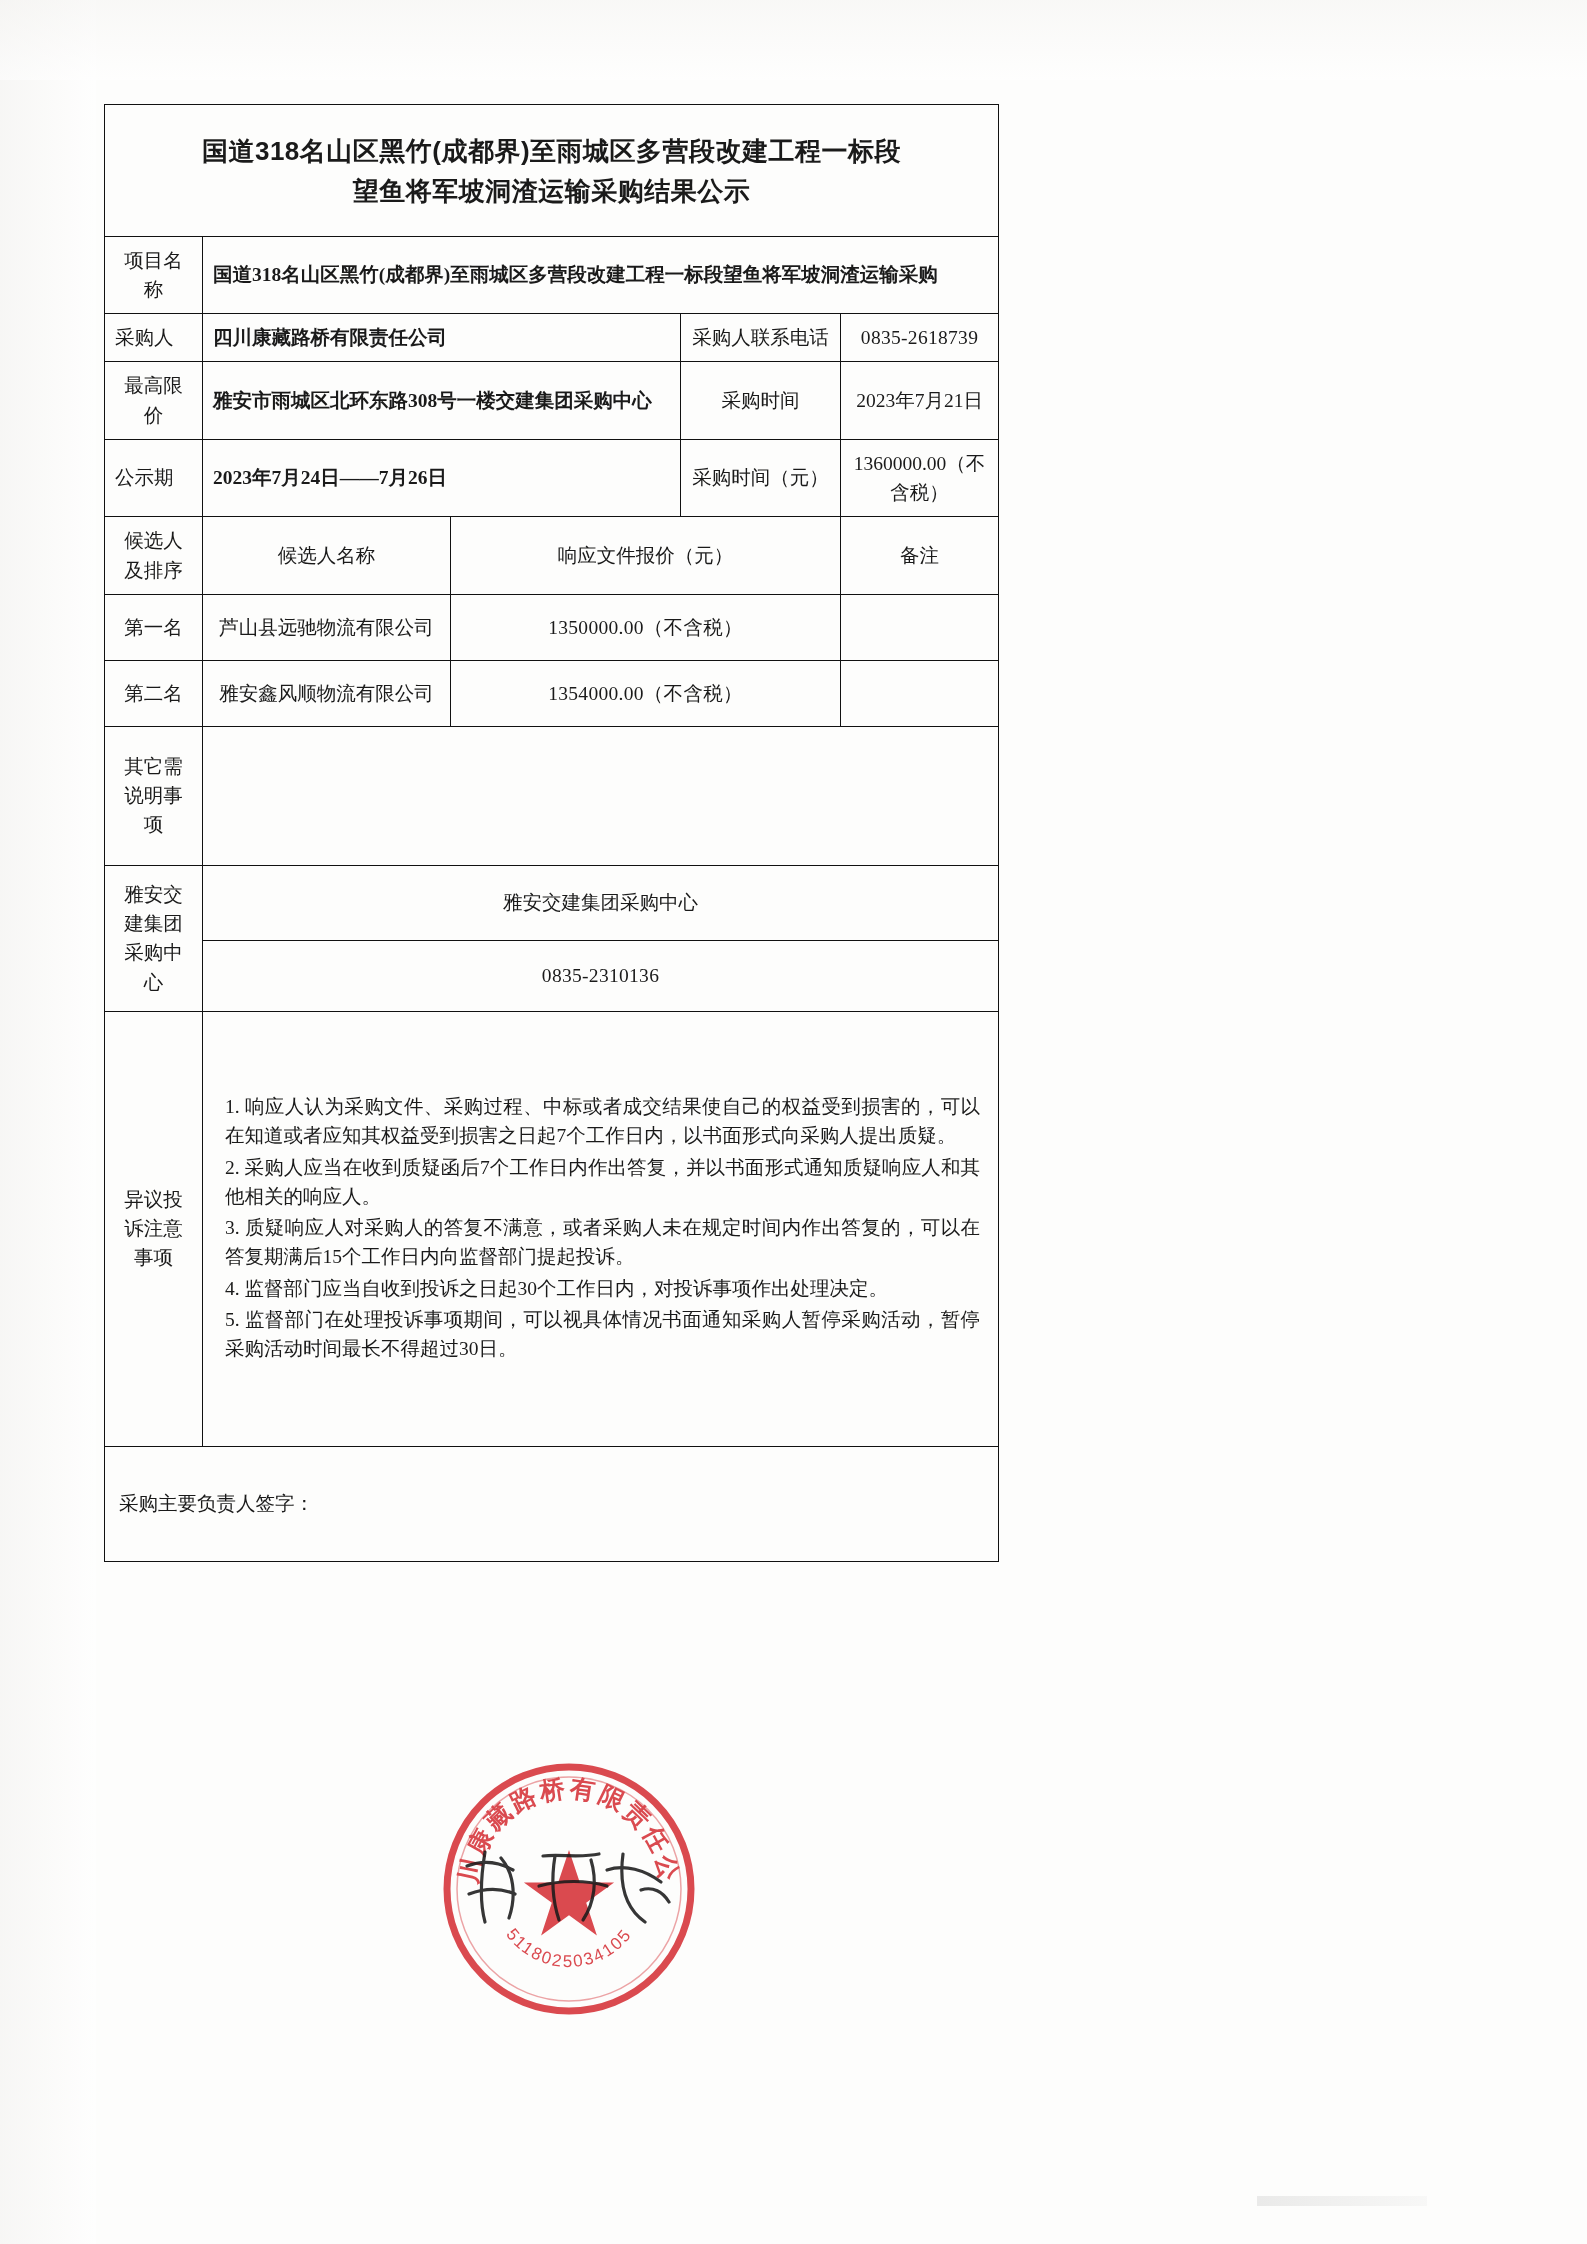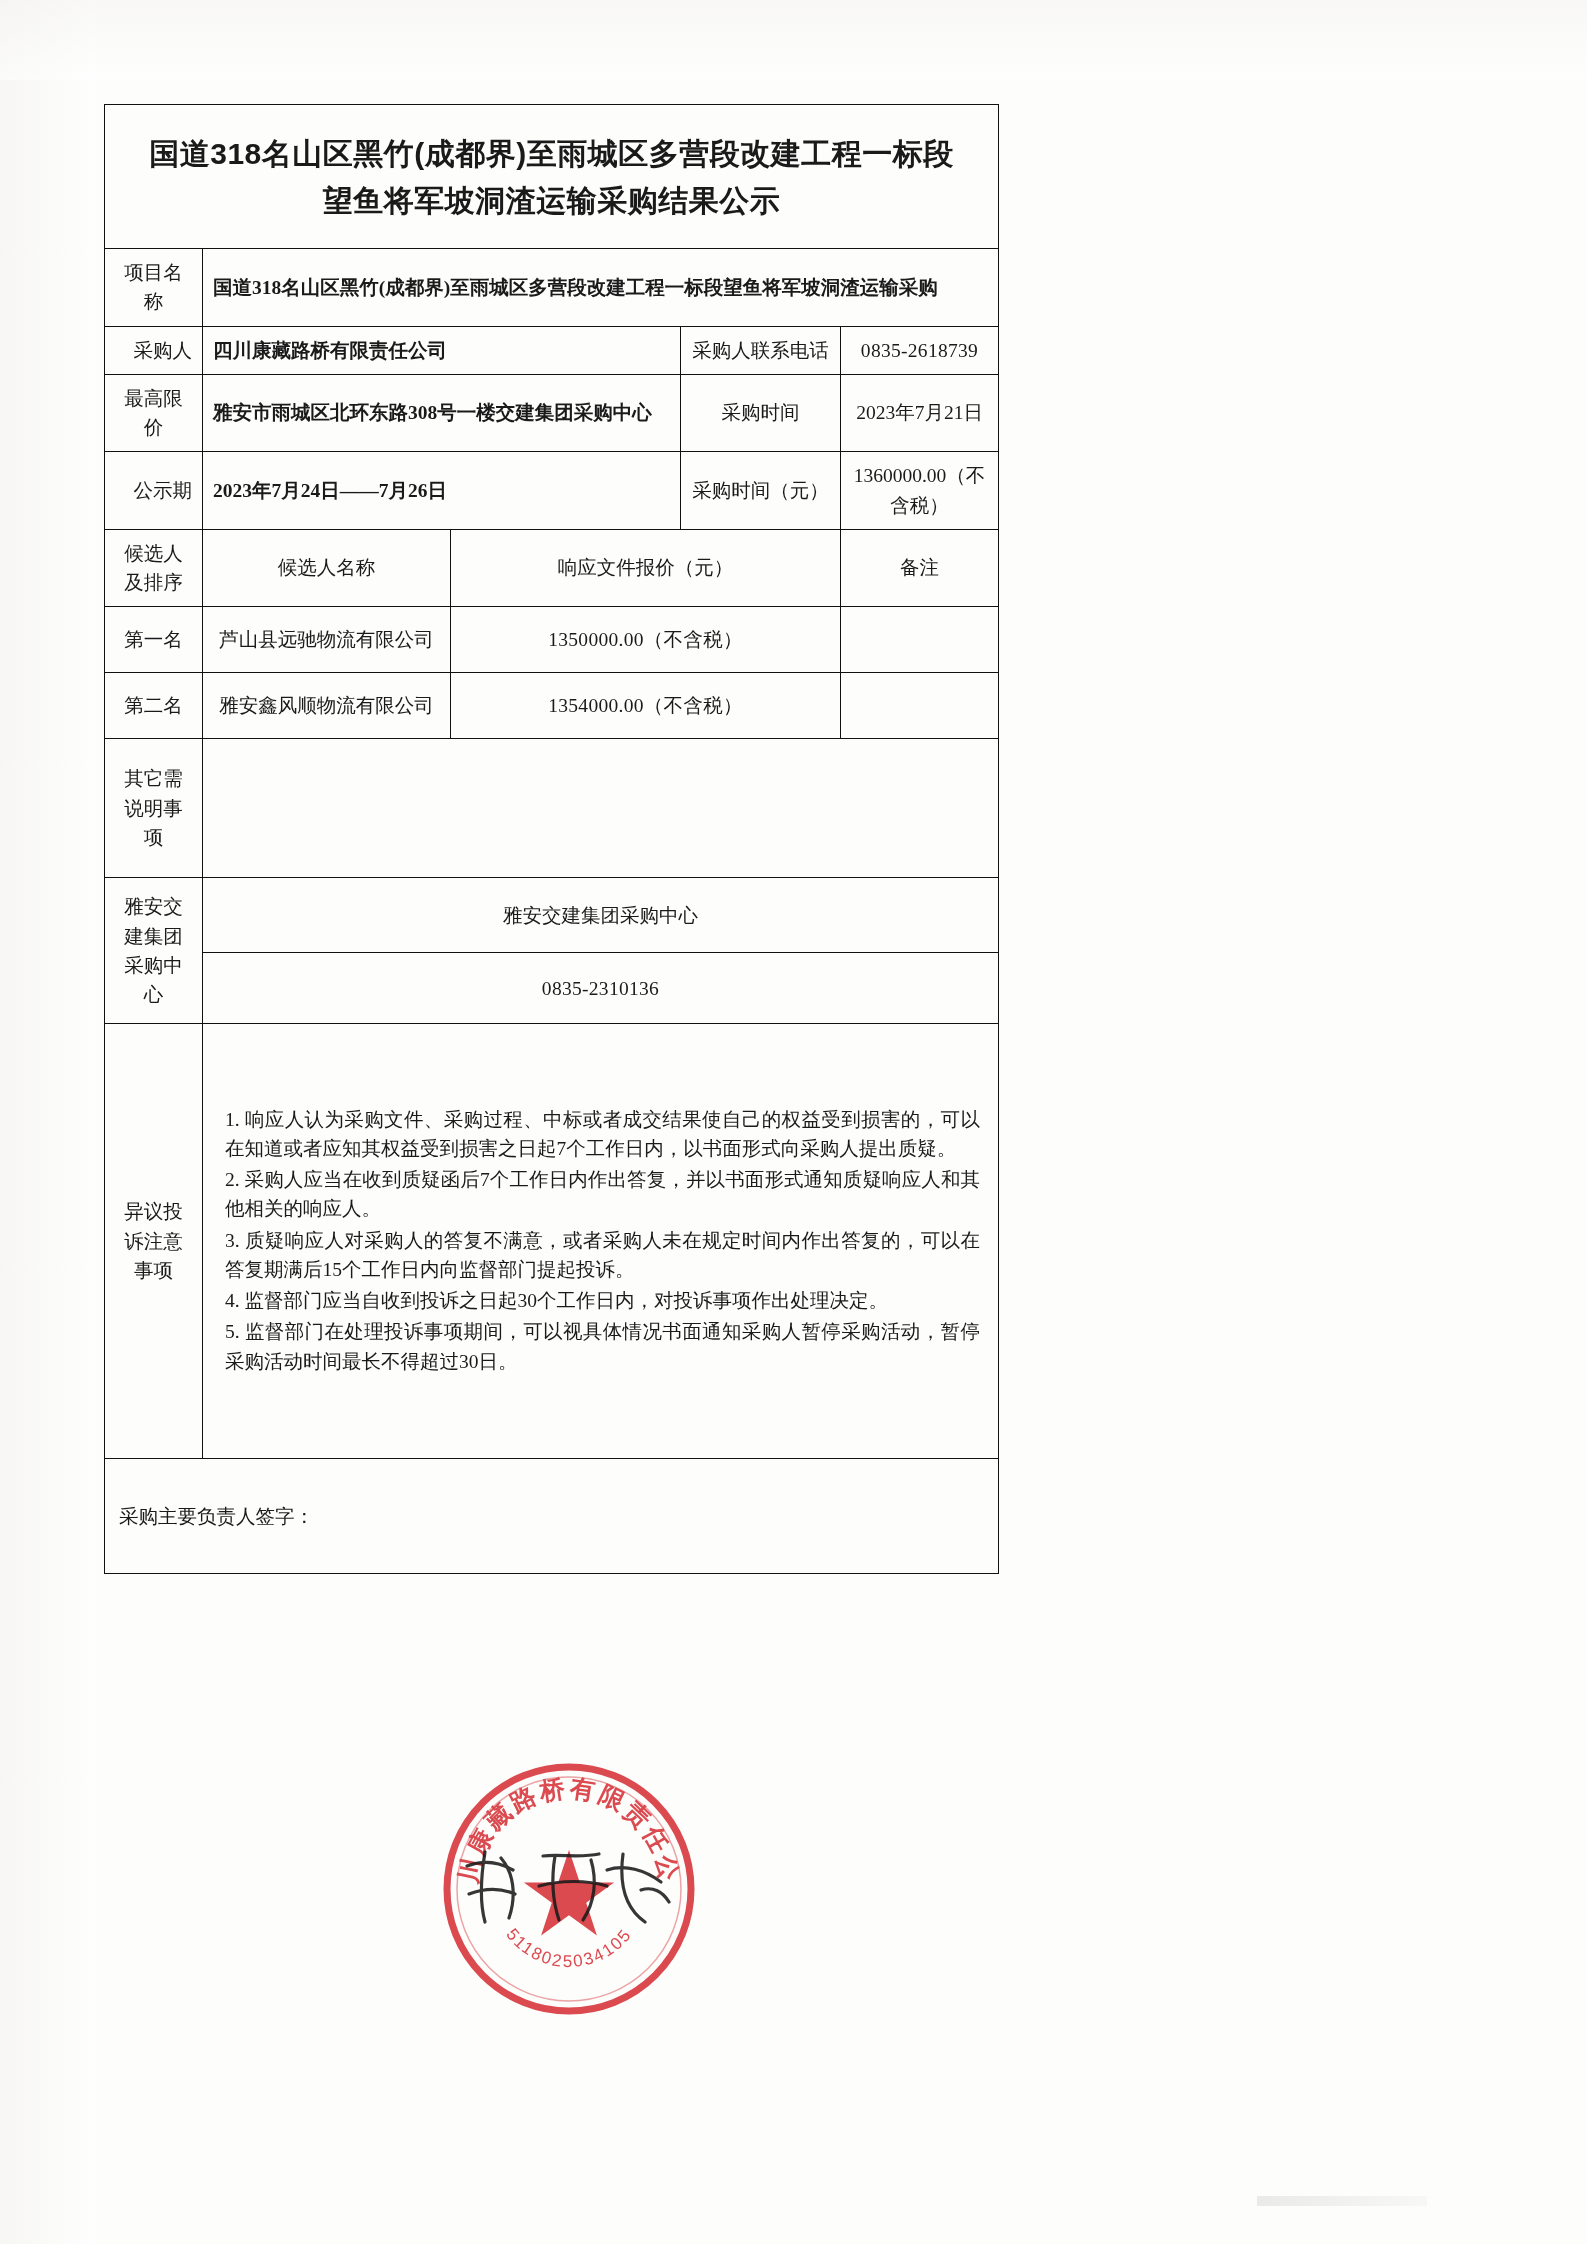--- a/index.html
+++ b/index.html
@@ -49,28 +49,28 @@
     vertical-align: middle;
     font-size: 19.5px;
     line-height: 1.5;
   }
   .title-cell {
     border: 1.5px solid #111;
     text-align: center;
     padding: 26px 20px 24px 20px !important;
   }
   .title-line {
-    font-size: 30px;
+    font-size: 26px;
     font-weight: bold;
     letter-spacing: 0.5px;
     line-height: 1.55;
     font-family: "Liberation Sans", "DejaVu Sans", sans-serif;
   }
   .lbl {
-    text-align: right;
+    text-align: left;
     width: 98px;
   }
   .ctr { text-align: center; }
   .left { text-align: left; font-weight: bold; }
   .num {
     font-family: Liberation Serif, serif;
     letter-spacing: .3px;
     margin-left: 29px;
   }
   .tall-label {

